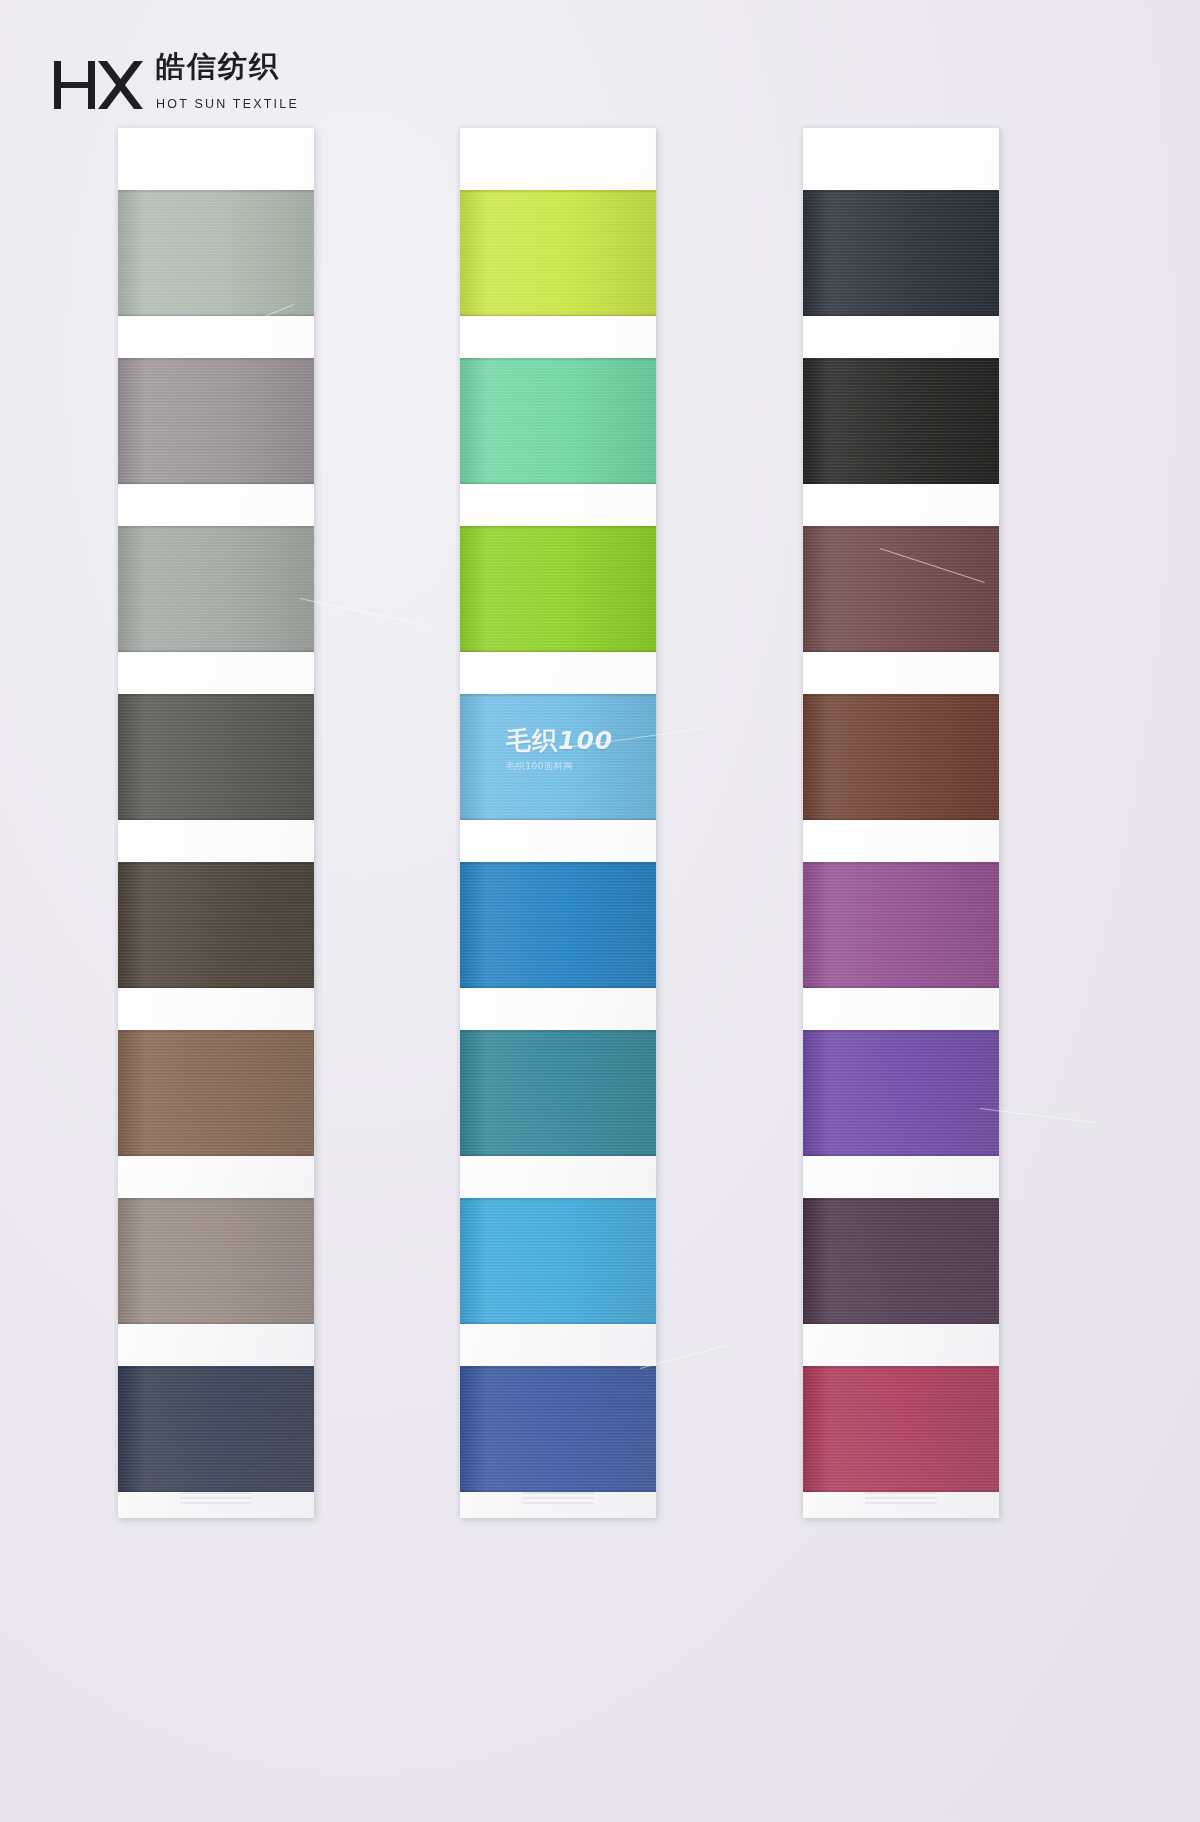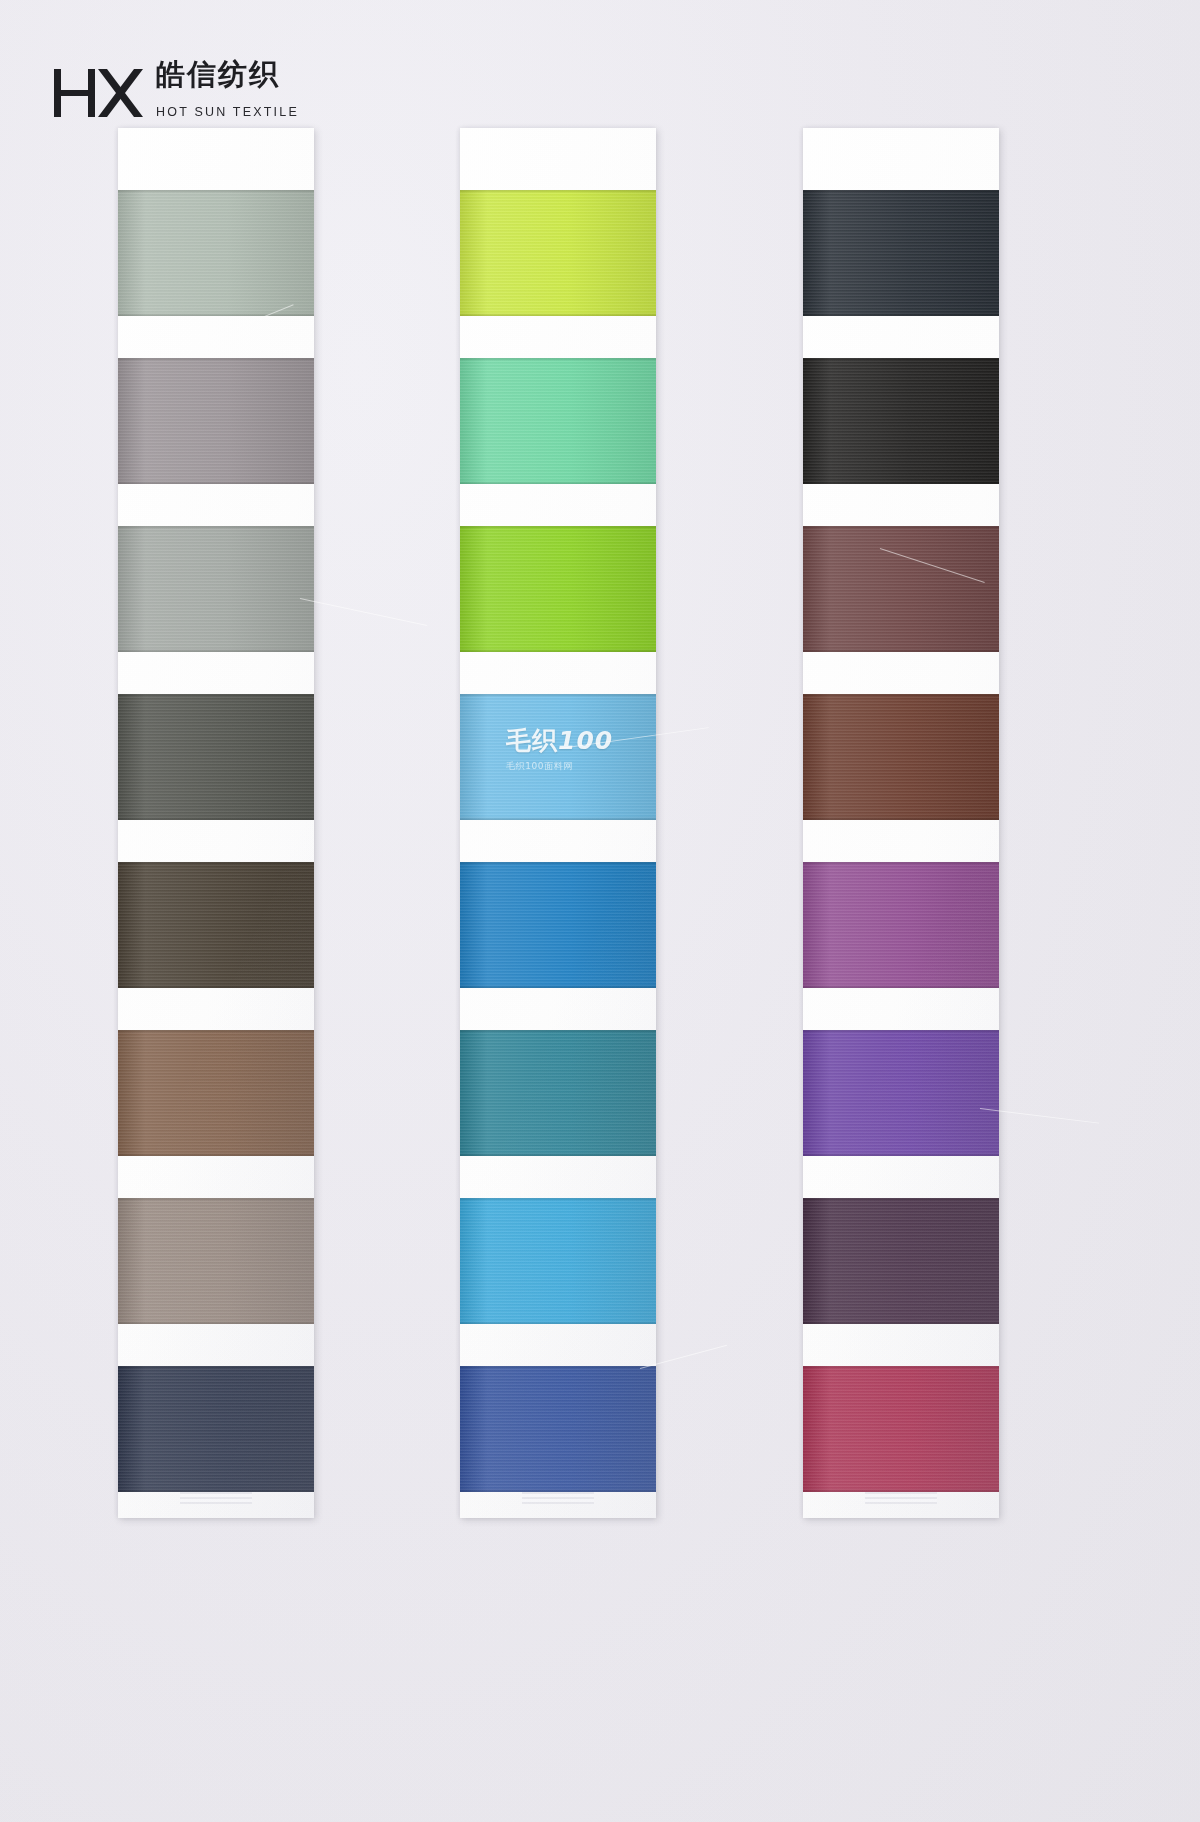--- a/index.html
+++ b/index.html
@@ -18,21 +18,21 @@
   }
   .paper-noise{
     position:absolute;inset:0;
     background-image:
       repeating-linear-gradient(0deg, rgba(255,255,255,0.05) 0px, rgba(0,0,0,0.012) 1px, rgba(255,255,255,0.04) 2px);
     opacity:.5;
     pointer-events:none;
   }
 
   
-  .header{position:absolute;top:12px;left:0;width:989px;height:120px;}
+  .header{position:absolute;top:4px;left:0;width:989px;height:120px;}
 
   .logo{
     position:absolute;left:52px;top:48px;
     display:flex;align-items:flex-end;gap:12px;
   }
   .logo-mark{
     position:relative;width:92px;height:52px;
   }
   .logo-mark svg{display:block;}
   .logo-right{display:flex;flex-direction:column;line-height:1;}

